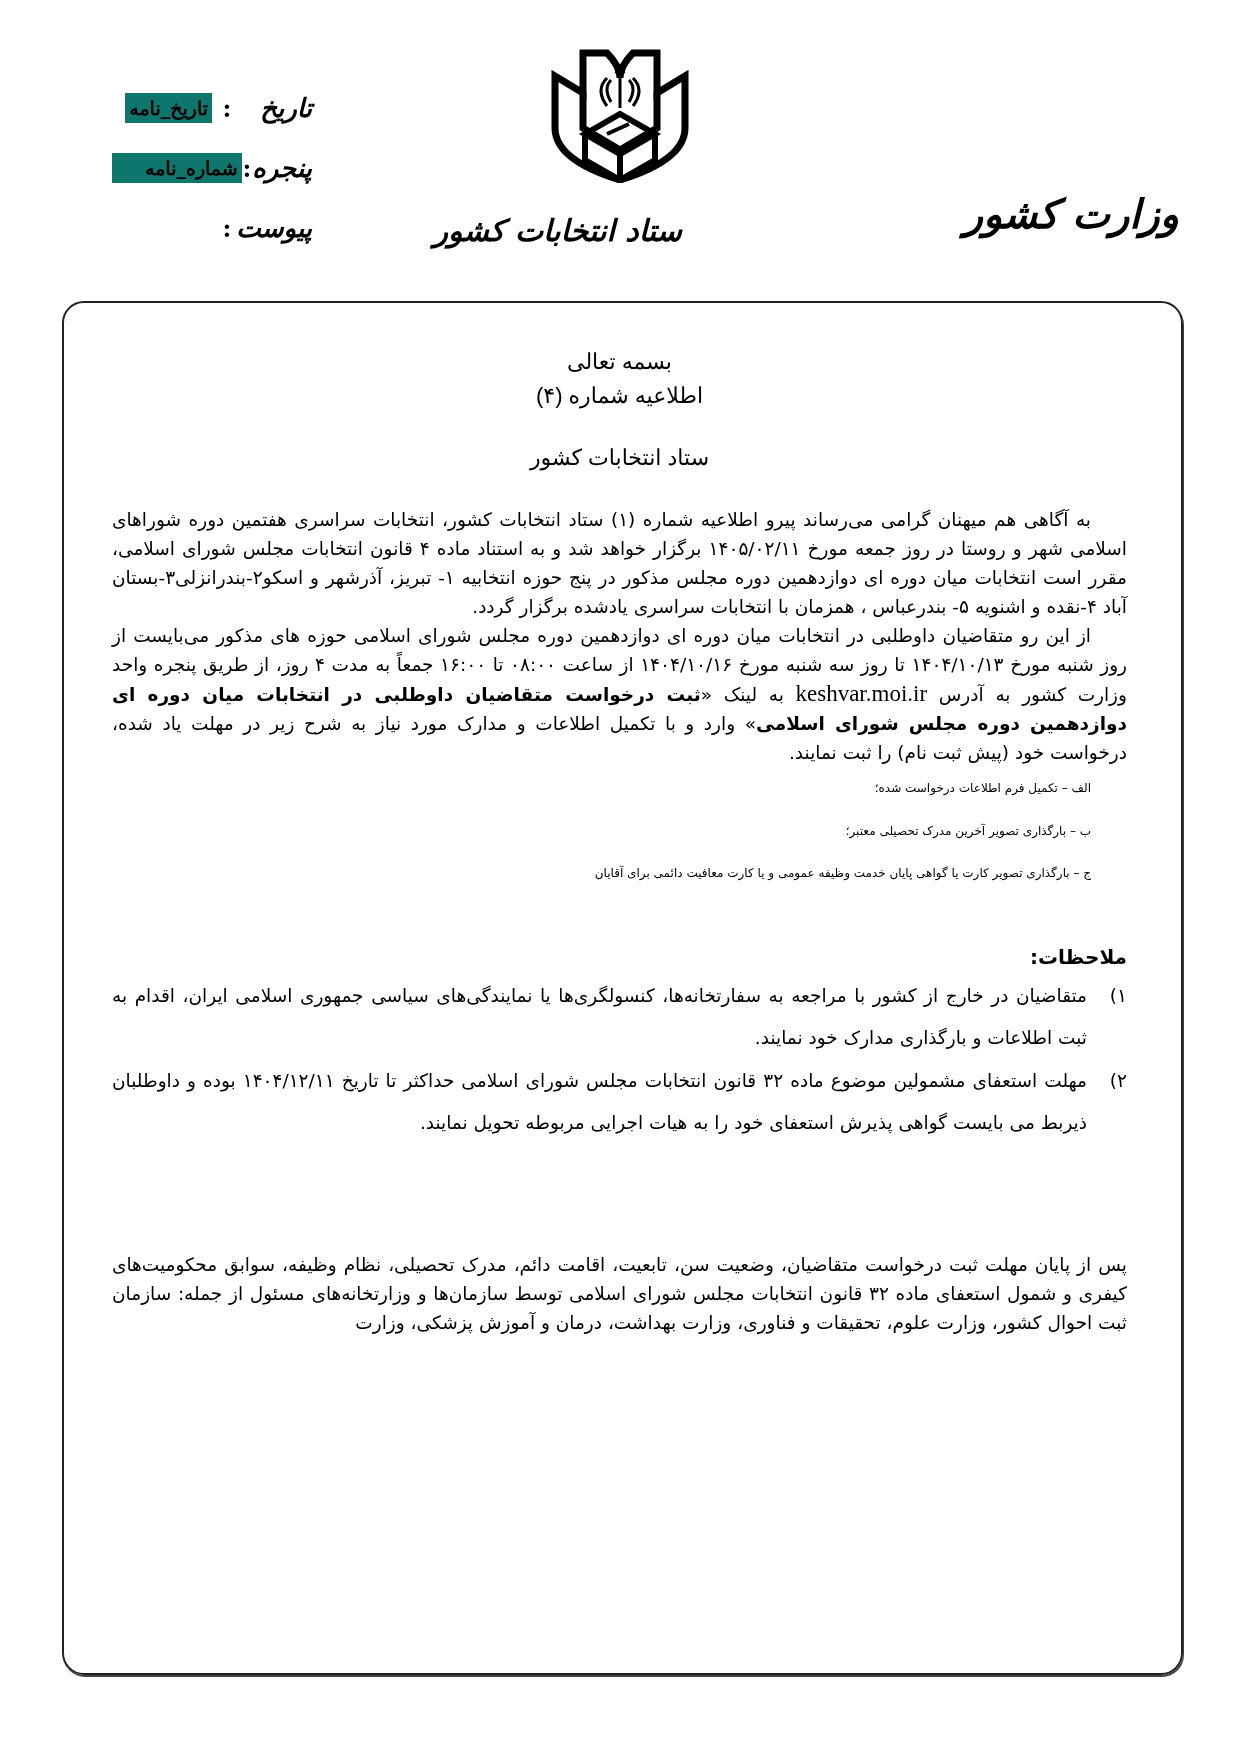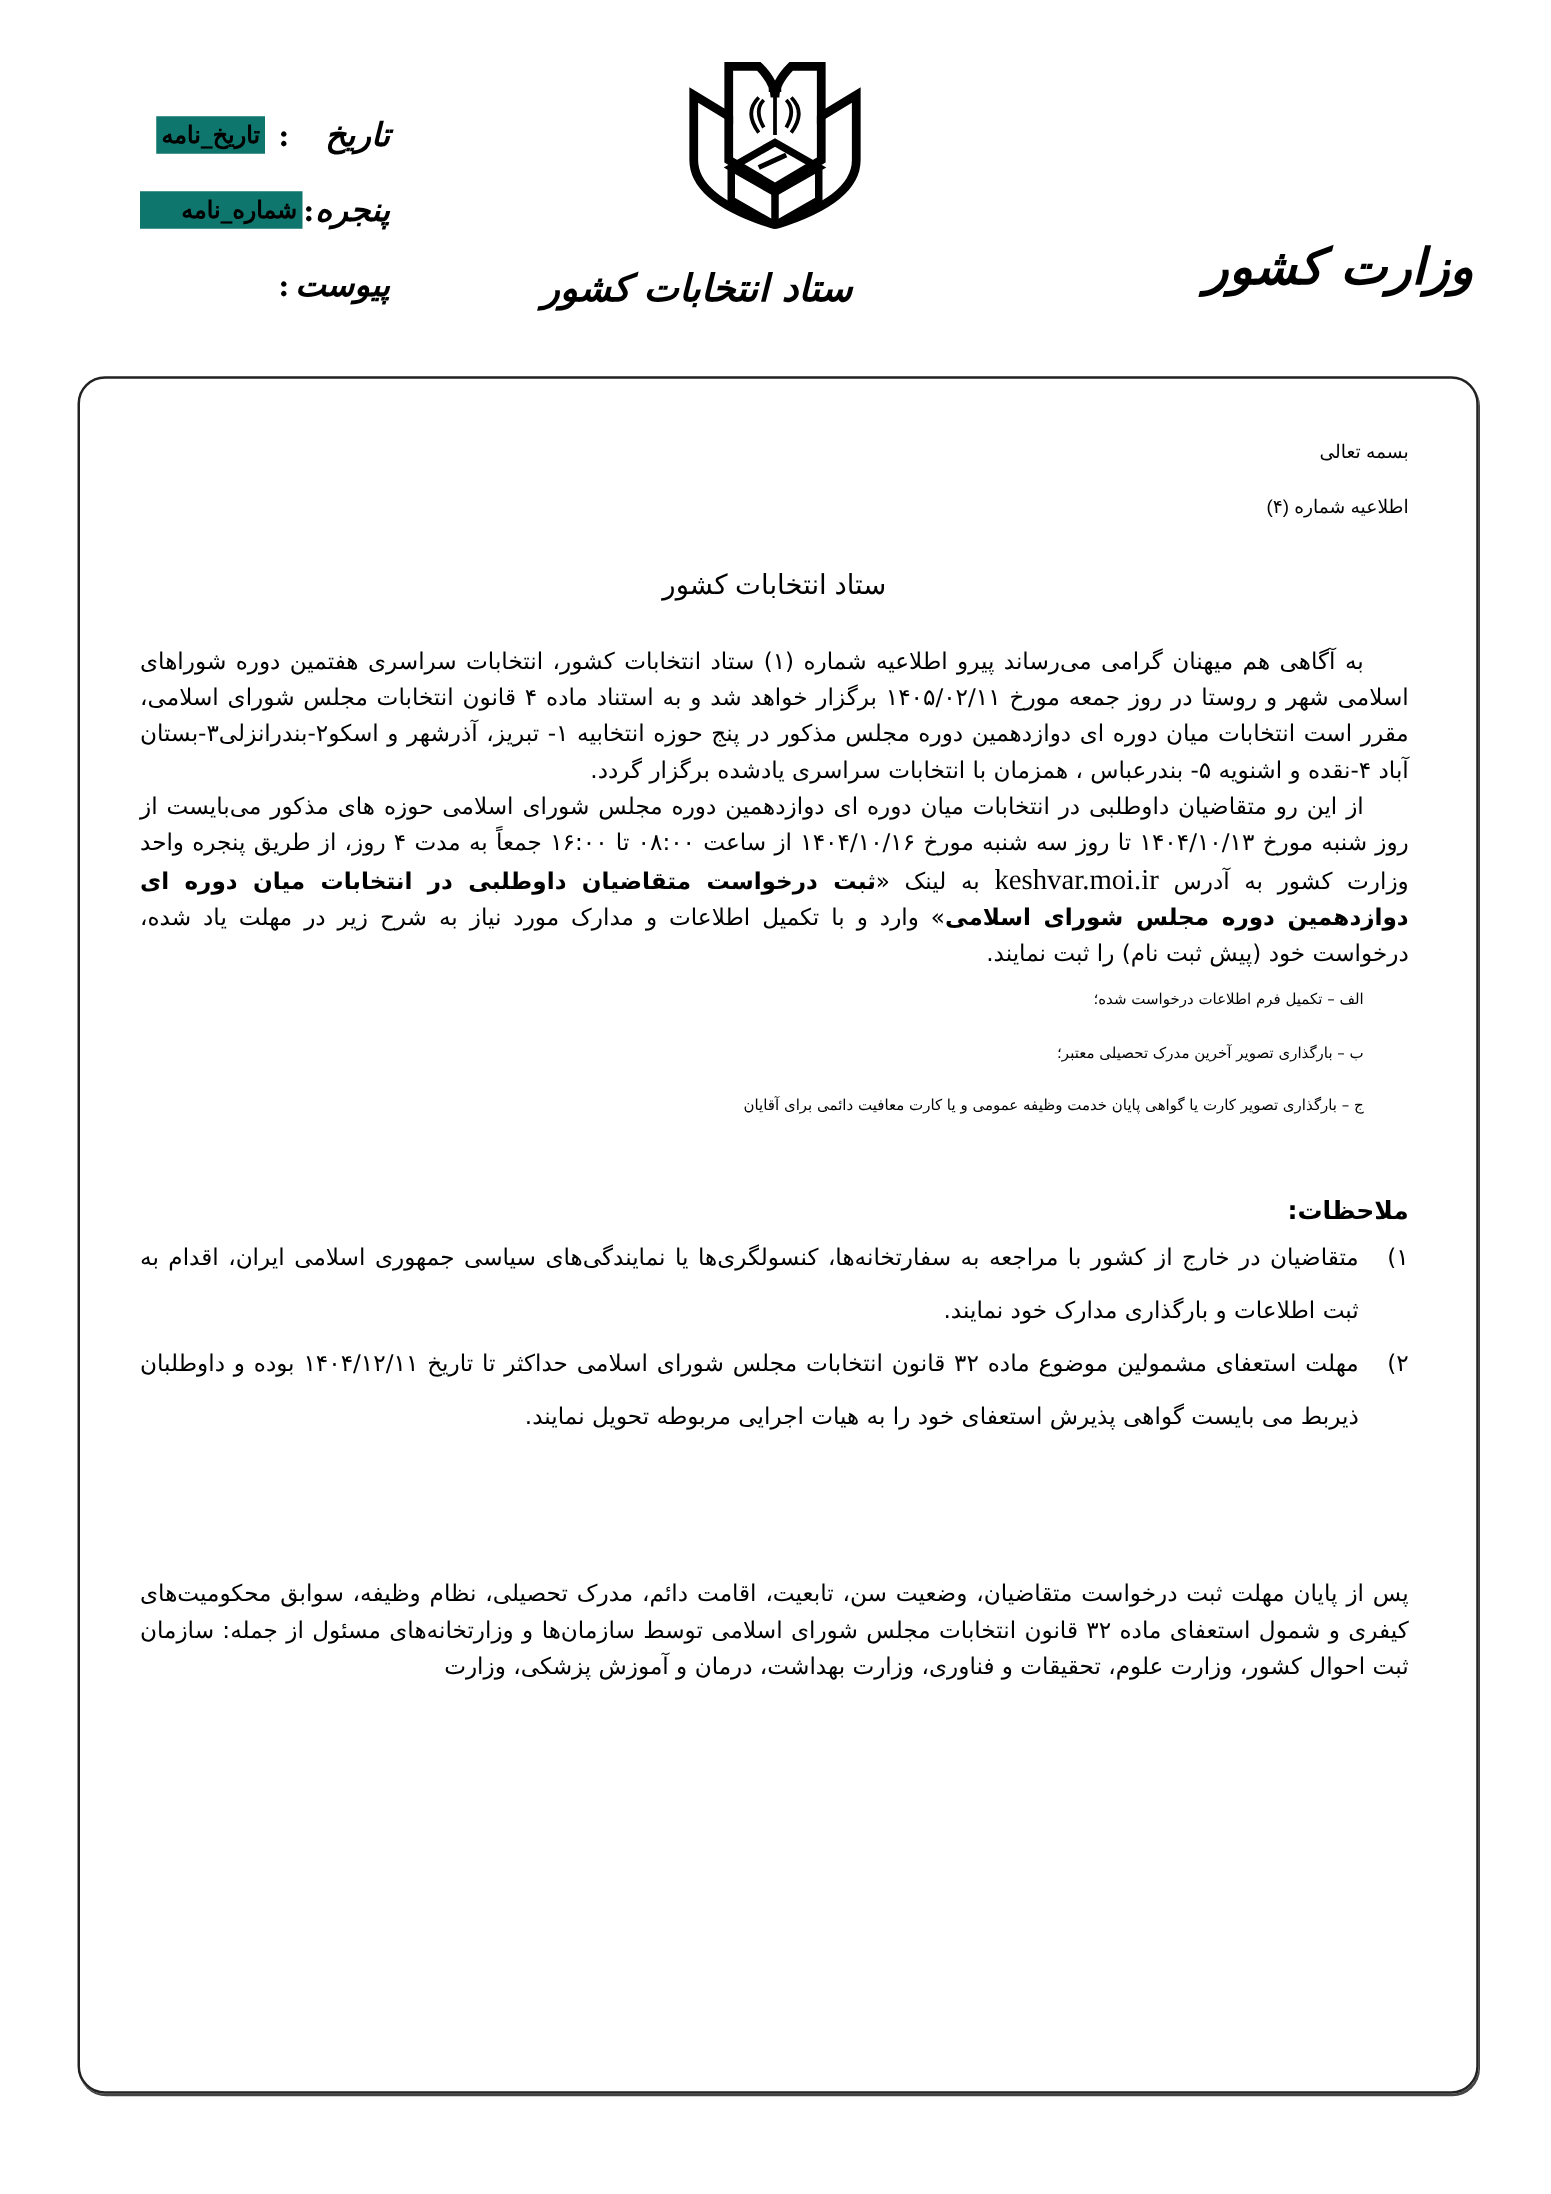--- a/index.html
+++ b/index.html
@@ -48,22 +48,22 @@
     position: absolute; left: 62px; top: 301px; width: 1121px; height: 1374px;
     border: 2px solid #222; border-radius: 22px; box-sizing: border-box;
     box-shadow: 1px 2px 0 #444;
   }
 
   .content {
     position: absolute; left: 112px; right: 114px; top: 345px;
     direction: rtl; font-family: "DejaVu Sans", sans-serif;
   }
 
-  .heading { font-family: "Liberation Sans", sans-serif; font-size: 15px; line-height: 34px; }
-  .heading-sub { margin-top: 10px; }
+  .heading { text-align: center; font-family: "Liberation Sans", sans-serif; font-size: 22px; line-height: 34px; }
+  .heading-sub { margin-top: 0; }
   .org { text-align: center; font-family: "Liberation Sans", sans-serif; font-size: 22px; margin-top: 32px; }
 
   .para {
     font-size: 18.5px; line-height: 29px; text-align: justify;
     text-align-last: right; margin: 0;
   }
   .para.first { margin-top: 34px; text-indent: 36px; }
   .para.second { text-indent: 36px; }
   .latin { font-family: "Liberation Serif", serif; font-size: 23px; }
   .bold { font-weight: bold; }

